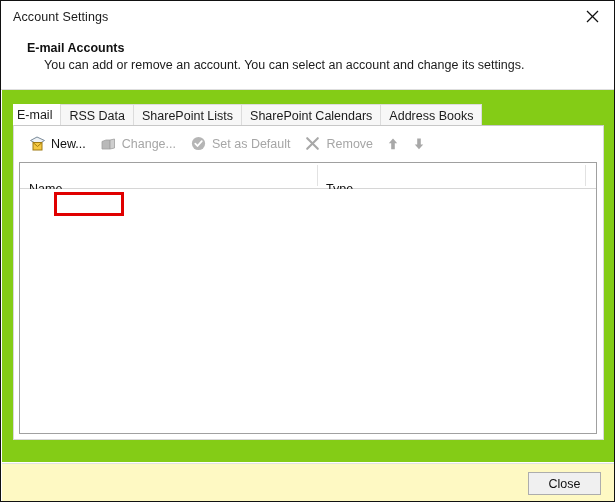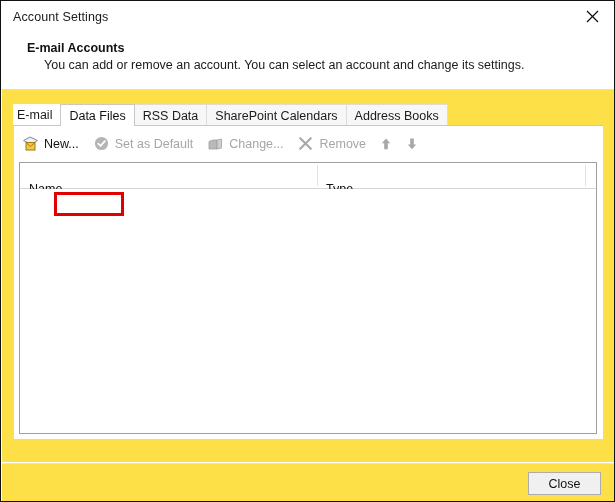--- a/index.html
+++ b/index.html
@@ -82,21 +82,21 @@
     height: 1px;
     background: #dedede;
   }
 
   
   #body-area {
     position: absolute;
     left: 1px; top: 89px;
     width: 613px;
     height: 372px;
-    background: #fde047;
+    background: #84cc16;
   }
 
   
   #tabstrip {
     position: absolute;
     left: 0px; top: 14px;
     height: 22px;
     display: flex;
     align-items: flex-end;
     padding-left: 11px;
@@ -155,21 +155,21 @@
     box-sizing: border-box;
   }
 
   
   #toolbar {
     position: absolute;
     left: 1px; top: 1px;
     height: 33px;
     display: flex;
     align-items: center;
-    padding-left: 0;
+    padding-left: 7px;
   }
   .tbtn {
     display: flex;
     align-items: center;
     height: 24px;
     padding: 0 6px;
     font-size: 12.5px;
     color: #111111;
     white-space: nowrap;
     cursor: default;
@@ -230,21 +230,21 @@
     right: 0; bottom: 0;
     background: #ffffff;
   }
 
   
   #footer {
     position: absolute;
     left: 1px; top: 462px;
     width: 613px;
     height: 39px;
-    background: #fde047;
+    background: #fef9c3;
     border-top: 1px solid #e2e2e2;
   }
   #close-button {
     position: absolute;
     right: 14px;
     top: 8px;
     width: 73px;
     height: 23px;
     background: #f0f0f0;
     border: 1px solid #adadad;
@@ -277,22 +277,22 @@
         </svg>
       </span>
     </div>
   </div>
   <div id="header-rule"></div>
 
   <div id="body-area">
 
     <div id="tabstrip">
       <div class="tab first"><span>E-mail</span></div>
-      <div class="tab selected"><span>Data Files</span></div>
       <div class="tab"><span>RSS Data</span></div>
+      <div class="tab"><span>SharePoint Lists</span></div>
       <div class="tab"><span>SharePoint Calendars</span></div>
       <div class="tab"><span>Address Books</span></div>
     </div>
 
     <div id="tabpanel">
 
       <div id="toolbar">
 
         <div class="tbtn">
           <span class="ticon">
@@ -302,35 +302,35 @@
               <path d="M4 7.5 L8.5 11.5 L13 7.5" fill="none" stroke="#a07a12" stroke-width="1"></path>
             </svg>
           </span>
           <span>New...</span>
         </div>
 
 
         <div class="tbtn disabled">
           <span class="ticon">
             <svg width="17" height="17" viewBox="0 0 17 17">
+              <path d="M2 6.5 L2 14 L10 14 L10 5 L6 5 Z" fill="#b9b9b9" stroke="#a0a0a0" stroke-width="0.8"></path>
+              <path d="M10 5 L14.5 4 L14.5 13 L10 14 Z" fill="#cfcfcf" stroke="#a0a0a0" stroke-width="0.8"></path>
+            </svg>
+          </span>
+          <span>Change...</span>
+        </div>
+
+        <div class="tbtn disabled">
+          <span class="ticon">
+            <svg width="17" height="17" viewBox="0 0 17 17">
               <circle cx="8.5" cy="8.5" r="6.6" fill="#b5b5b5"></circle>
               <path d="M5.3 8.7 L7.5 11 L11.8 6.1" fill="none" stroke="#ffffff" stroke-width="1.8" stroke-linecap="round" stroke-linejoin="round"></path>
             </svg>
           </span>
           <span>Set as Default</span>
-        </div>
-
-        <div class="tbtn disabled">
-          <span class="ticon">
-            <svg width="17" height="17" viewBox="0 0 17 17">
-              <path d="M2 6.5 L2 14 L10 14 L10 5 L6 5 Z" fill="#b9b9b9" stroke="#a0a0a0" stroke-width="0.8"></path>
-              <path d="M10 5 L14.5 4 L14.5 13 L10 14 Z" fill="#cfcfcf" stroke="#a0a0a0" stroke-width="0.8"></path>
-            </svg>
-          </span>
-          <span>Change...</span>
         </div>
 
         <div class="tbtn disabled">
           <span class="ticon">
             <svg width="17" height="17" viewBox="0 0 17 17">
               <line x1="3.2" y1="3.2" x2="13.8" y2="13.8" stroke="#a8a8a8" stroke-width="2.1" stroke-linecap="round"></line>
               <line x1="13.8" y1="3.2" x2="3.2" y2="13.8" stroke="#a8a8a8" stroke-width="2.1" stroke-linecap="round"></line>
             </svg>
           </span>
           <span>Remove</span>

